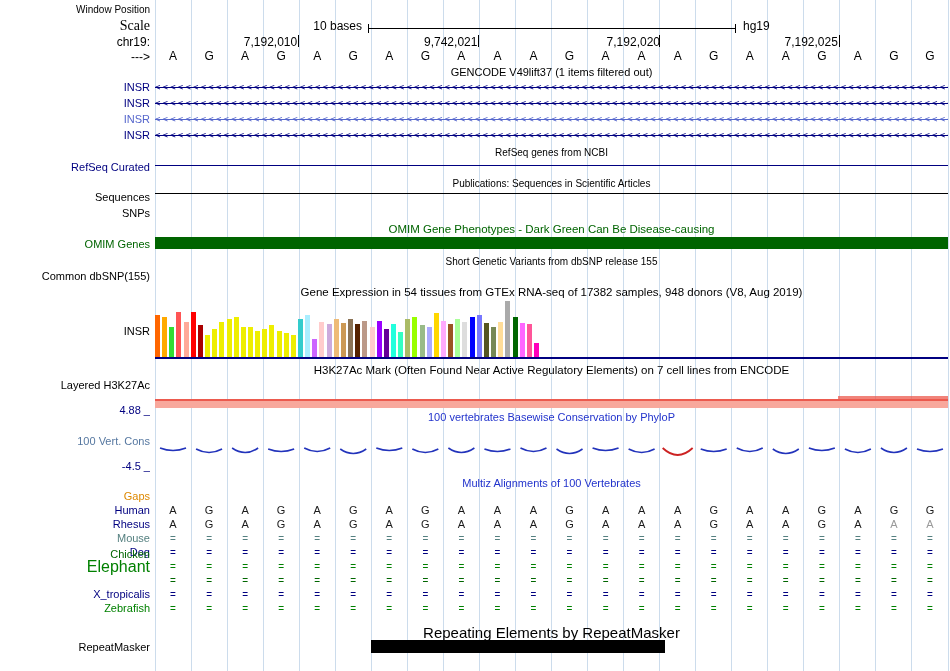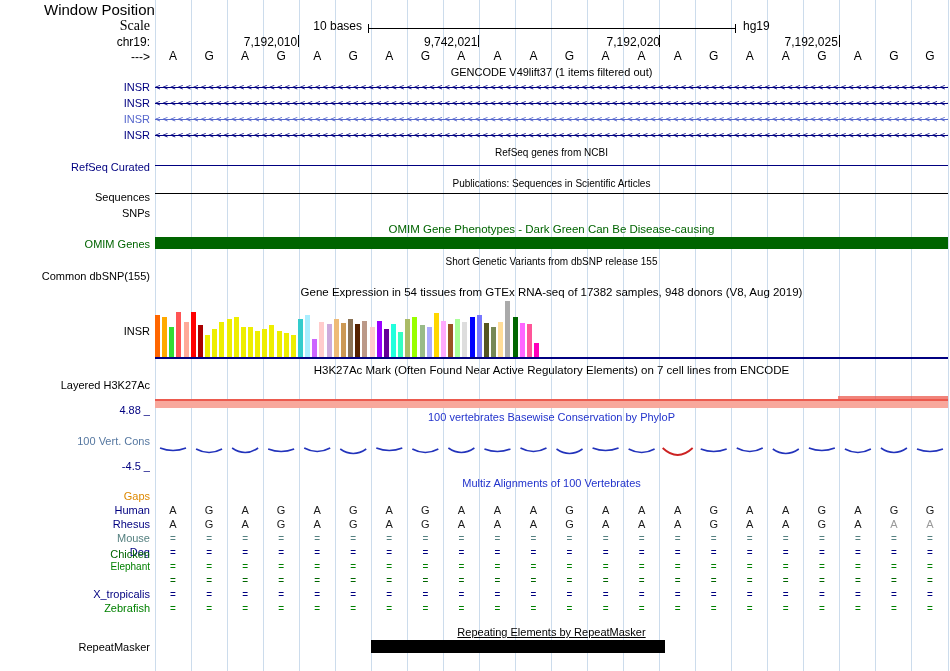--- a/index.html
+++ b/index.html
@@ -43,21 +43,21 @@
       <div style="position: absolute; left: 839.364px; top: 0px; width: 1px; height: 671px; background: rgb(204, 220, 236);"></div>
       <div style="position: absolute; left: 875.409px; top: 0px; width: 1px; height: 671px; background: rgb(204, 220, 236);"></div>
       <div style="position: absolute; left: 911.455px; top: 0px; width: 1px; height: 671px; background: rgb(204, 220, 236);"></div>
       <div style="position: absolute; left: 947.5px; top: 0px; width: 1px; height: 671px; background: rgb(204, 220, 236);"></div>
     </div>
 
   <div id="header-row">
   </div>
 
   <div id="content-layer">
-      <div class="left-label" style="position: absolute; top: 3px; color: rgb(0, 0, 0); font-size: 15px; padding-left: 44px;">Window Position</div>
+      <div class="left-label" style="position: absolute; top: 3px; color: rgb(0, 0, 0); font-size: 10px; padding-left: 44px;">Window Position</div>
       <div class="left-label" style="position: absolute; top: 19px; color: rgb(0, 0, 0); font-size: 14px; font-family: Liberation Serif, serif;">Scale</div>
       <div class="left-label" style="position: absolute; top: 36px; color: rgb(0, 0, 0); font-size: 12px;">chr19:</div>
       <div class="left-label" style="position: absolute; top: 51px; color: rgb(0, 0, 0); font-size: 12px;">---&gt;</div>
       <div class="left-label" style="position: absolute; top: 81px; color: rgb(0, 0, 128); font-size: 11px;">INSR</div>
       <div class="left-label" style="position: absolute; top: 97px; color: rgb(0, 0, 128); font-size: 11px;">INSR</div>
       <div class="left-label" style="position: absolute; top: 113px; color: rgb(85, 102, 204); font-size: 11px;">INSR</div>
       <div class="left-label" style="position: absolute; top: 129px; color: rgb(0, 0, 128); font-size: 11px;">INSR</div>
       <div class="left-label" style="position: absolute; top: 161px; color: rgb(0, 0, 128); font-size: 11px;">RefSeq Curated</div>
       <div class="left-label" style="position: absolute; top: 191px; color: rgb(0, 0, 0); font-size: 11px;">Sequences</div>
       <div class="left-label" style="position: absolute; top: 207px; color: rgb(0, 0, 0); font-size: 11px;">SNPs</div>
@@ -71,21 +71,21 @@
       <div class="left-label" style="position: absolute; top: 641px; color: rgb(0, 0, 0); font-size: 11px;">RepeatMasker</div>
       <div class="title" style="position: absolute; top: 66px; color: rgb(0, 0, 0); font-size: 11px;">GENCODE V49lift37 (1 items filtered out)</div>
       <div class="title" style="position: absolute; top: 146px; color: rgb(0, 0, 0); font-size: 10px;">RefSeq genes from NCBI</div>
       <div class="title" style="position: absolute; top: 177px; color: rgb(0, 0, 0); font-size: 10px;">Publications: Sequences in Scientific Articles</div>
       <div class="title" style="position: absolute; top: 223px; color: rgb(0, 100, 0); font-size: 11.5px;">OMIM Gene Phenotypes - Dark Green Can Be Disease-causing</div>
       <div class="title" style="position: absolute; top: 255px; color: rgb(0, 0, 0); font-size: 10px;">Short Genetic Variants from dbSNP release 155</div>
       <div class="title" style="position: absolute; top: 286px; color: rgb(0, 0, 0); font-size: 11.5px;">Gene Expression in 54 tissues from GTEx RNA-seq of 17382 samples, 948 donors (V8, Aug 2019)</div>
       <div class="title" style="position: absolute; top: 364px; color: rgb(0, 0, 0); font-size: 11.5px;">H3K27Ac Mark (Often Found Near Active Regulatory Elements) on 7 cell lines from ENCODE</div>
       <div class="title" style="position: absolute; top: 411px; color: rgb(34, 51, 204); font-size: 11px;">100 vertebrates Basewise Conservation by PhyloP</div>
       <div class="title" style="position: absolute; top: 477px; color: rgb(34, 51, 204); font-size: 11px;">Multiz Alignments of 100 Vertebrates</div>
-      <div class="title" style="position: absolute; top: 626px; color: rgb(0, 0, 0); font-size: 11px; text-decoration: underline;">Repeating Elements by RepeatMasker</div>
+      <div class="title" style="position: absolute; top: 626px; color: rgb(0, 0, 0); font-size: 15px;">Repeating Elements by RepeatMasker</div>
       <div style="position: absolute; left: 240px; top: 19px; width: 122px; text-align: right; font-size: 12px;">10 bases</div>
       <div style="position: absolute; left: 368px; top: 28px; width: 368px; height: 1px; background: rgb(0, 0, 0);"></div>
       <div style="position: absolute; left: 368px; top: 24px; width: 1px; height: 9px; background: rgb(0, 0, 0);"></div>
       <div style="position: absolute; left: 735px; top: 24px; width: 1px; height: 9px; background: rgb(0, 0, 0);"></div>
       <div style="position: absolute; left: 743px; top: 19px; font-size: 12px;">hg19</div>
       <div style="position: absolute; left: 178.182px; top: 35px; width: 119px; text-align: right; font-size: 12px;">7,192,010</div>
       <div style="position: absolute; left: 298.182px; top: 35px; width: 1px; height: 12px; background: rgb(0, 0, 0);"></div>
       <div style="position: absolute; left: 358.409px; top: 35px; width: 119px; text-align: right; font-size: 12px;">9,742,021</div>
       <div style="position: absolute; left: 478.409px; top: 35px; width: 1px; height: 12px; background: rgb(0, 0, 0);"></div>
       <div style="position: absolute; left: 541px; top: 35px; width: 119px; text-align: right; font-size: 12px;">7,192,020</div>
@@ -289,21 +289,21 @@
       <div class=" col-text" style="position: absolute; left: 587.545px; top: 546px; width: 36.0455px; font-size: 10px; line-height: 13px; color: rgb(0, 0, 128);">=</div>
       <div class=" col-text" style="position: absolute; left: 623.591px; top: 546px; width: 36.0455px; font-size: 10px; line-height: 13px; color: rgb(0, 0, 128);">=</div>
       <div class=" col-text" style="position: absolute; left: 659.636px; top: 546px; width: 36.0455px; font-size: 10px; line-height: 13px; color: rgb(0, 0, 128);">=</div>
       <div class=" col-text" style="position: absolute; left: 695.682px; top: 546px; width: 36.0455px; font-size: 10px; line-height: 13px; color: rgb(0, 0, 128);">=</div>
       <div class=" col-text" style="position: absolute; left: 731.727px; top: 546px; width: 36.0455px; font-size: 10px; line-height: 13px; color: rgb(0, 0, 128);">=</div>
       <div class=" col-text" style="position: absolute; left: 767.773px; top: 546px; width: 36.0455px; font-size: 10px; line-height: 13px; color: rgb(0, 0, 128);">=</div>
       <div class=" col-text" style="position: absolute; left: 803.818px; top: 546px; width: 36.0455px; font-size: 10px; line-height: 13px; color: rgb(0, 0, 128);">=</div>
       <div class=" col-text" style="position: absolute; left: 839.864px; top: 546px; width: 36.0455px; font-size: 10px; line-height: 13px; color: rgb(0, 0, 128);">=</div>
       <div class=" col-text" style="position: absolute; left: 875.909px; top: 546px; width: 36.0455px; font-size: 10px; line-height: 13px; color: rgb(0, 0, 128);">=</div>
       <div class=" col-text" style="position: absolute; left: 911.955px; top: 546px; width: 36.0455px; font-size: 10px; line-height: 13px; color: rgb(0, 0, 128);">=</div>
-      <div class="left-label" style="position: absolute; top: 560px; color: rgb(0, 128, 0); font-size: 10px; text-align: right;">Elephant</div>
+      <div class="left-label" style="position: absolute; top: 560px; color: rgb(0, 128, 0); font-size: 16px; text-align: right;">Elephant</div>
       <div class=" col-text" style="position: absolute; left: 155px; top: 560px; width: 36.0455px; font-size: 10px; line-height: 13px; color: rgb(0, 128, 0);">=</div>
       <div class=" col-text" style="position: absolute; left: 191.045px; top: 560px; width: 36.0455px; font-size: 10px; line-height: 13px; color: rgb(0, 128, 0);">=</div>
       <div class=" col-text" style="position: absolute; left: 227.091px; top: 560px; width: 36.0455px; font-size: 10px; line-height: 13px; color: rgb(0, 128, 0);">=</div>
       <div class=" col-text" style="position: absolute; left: 263.136px; top: 560px; width: 36.0455px; font-size: 10px; line-height: 13px; color: rgb(0, 128, 0);">=</div>
       <div class=" col-text" style="position: absolute; left: 299.182px; top: 560px; width: 36.0455px; font-size: 10px; line-height: 13px; color: rgb(0, 128, 0);">=</div>
       <div class=" col-text" style="position: absolute; left: 335.227px; top: 560px; width: 36.0455px; font-size: 10px; line-height: 13px; color: rgb(0, 128, 0);">=</div>
       <div class=" col-text" style="position: absolute; left: 371.273px; top: 560px; width: 36.0455px; font-size: 10px; line-height: 13px; color: rgb(0, 128, 0);">=</div>
       <div class=" col-text" style="position: absolute; left: 407.318px; top: 560px; width: 36.0455px; font-size: 10px; line-height: 13px; color: rgb(0, 128, 0);">=</div>
       <div class=" col-text" style="position: absolute; left: 443.364px; top: 560px; width: 36.0455px; font-size: 10px; line-height: 13px; color: rgb(0, 128, 0);">=</div>
       <div class=" col-text" style="position: absolute; left: 479.409px; top: 560px; width: 36.0455px; font-size: 10px; line-height: 13px; color: rgb(0, 128, 0);">=</div>

